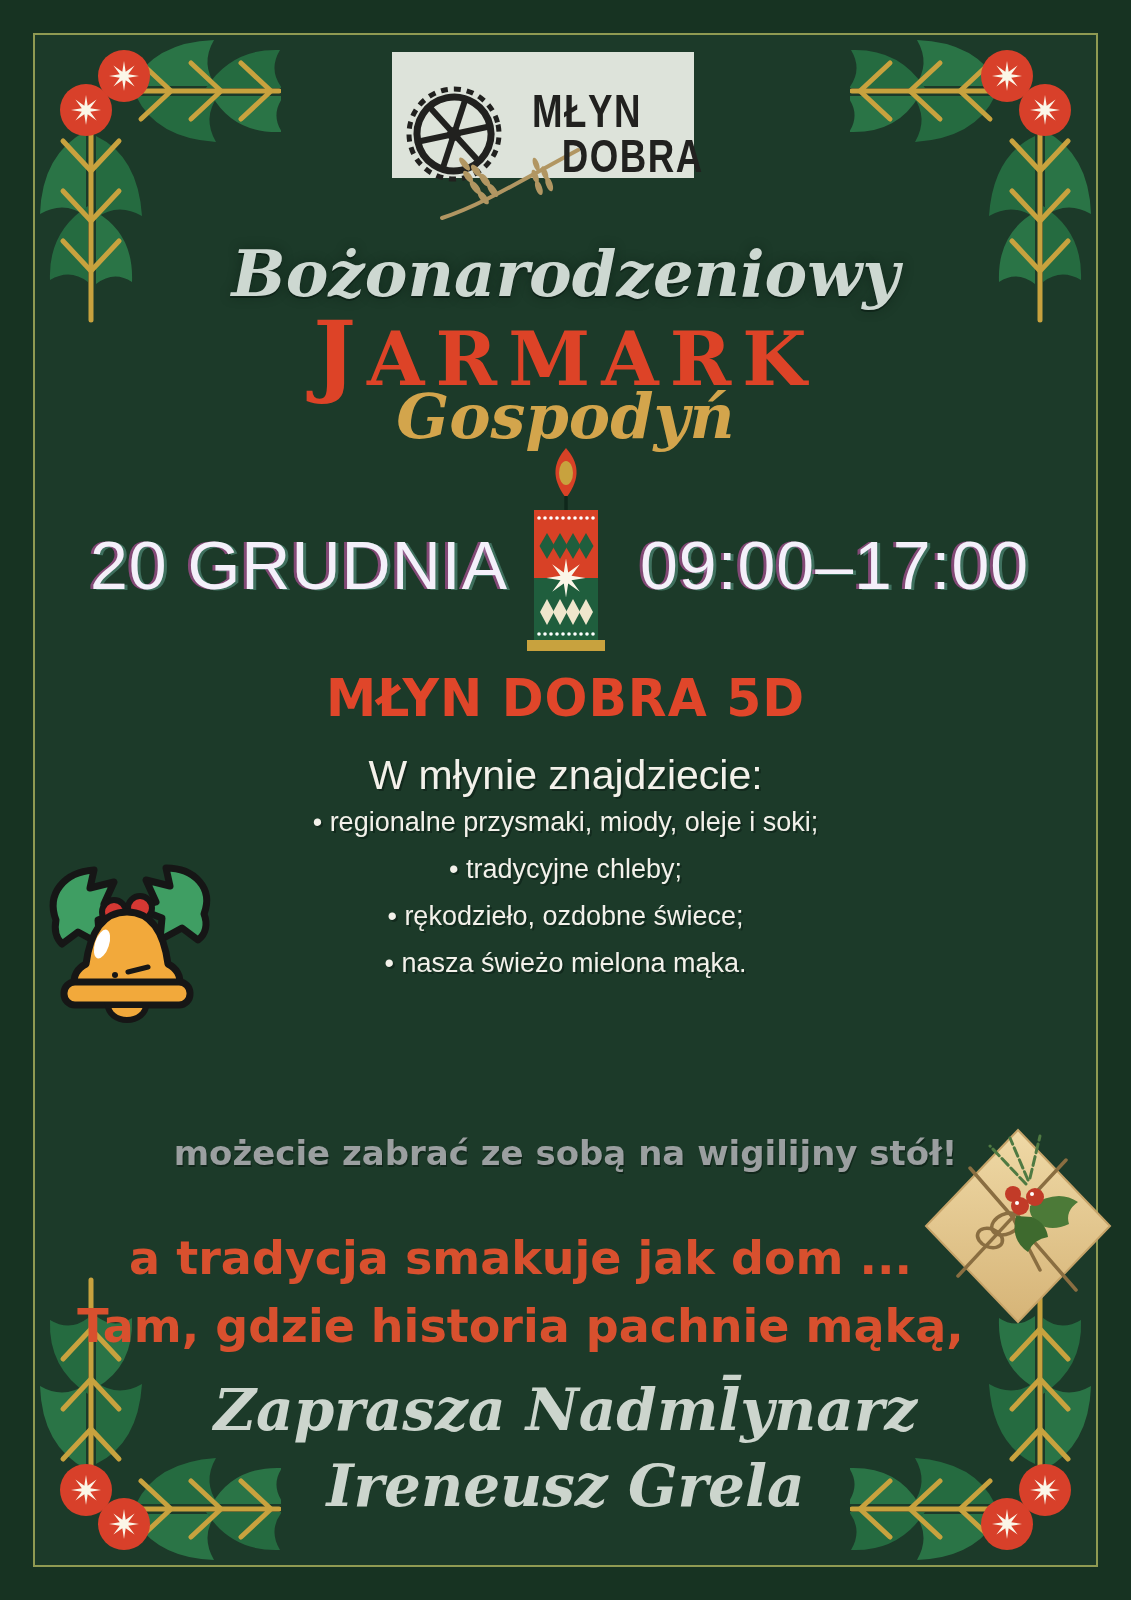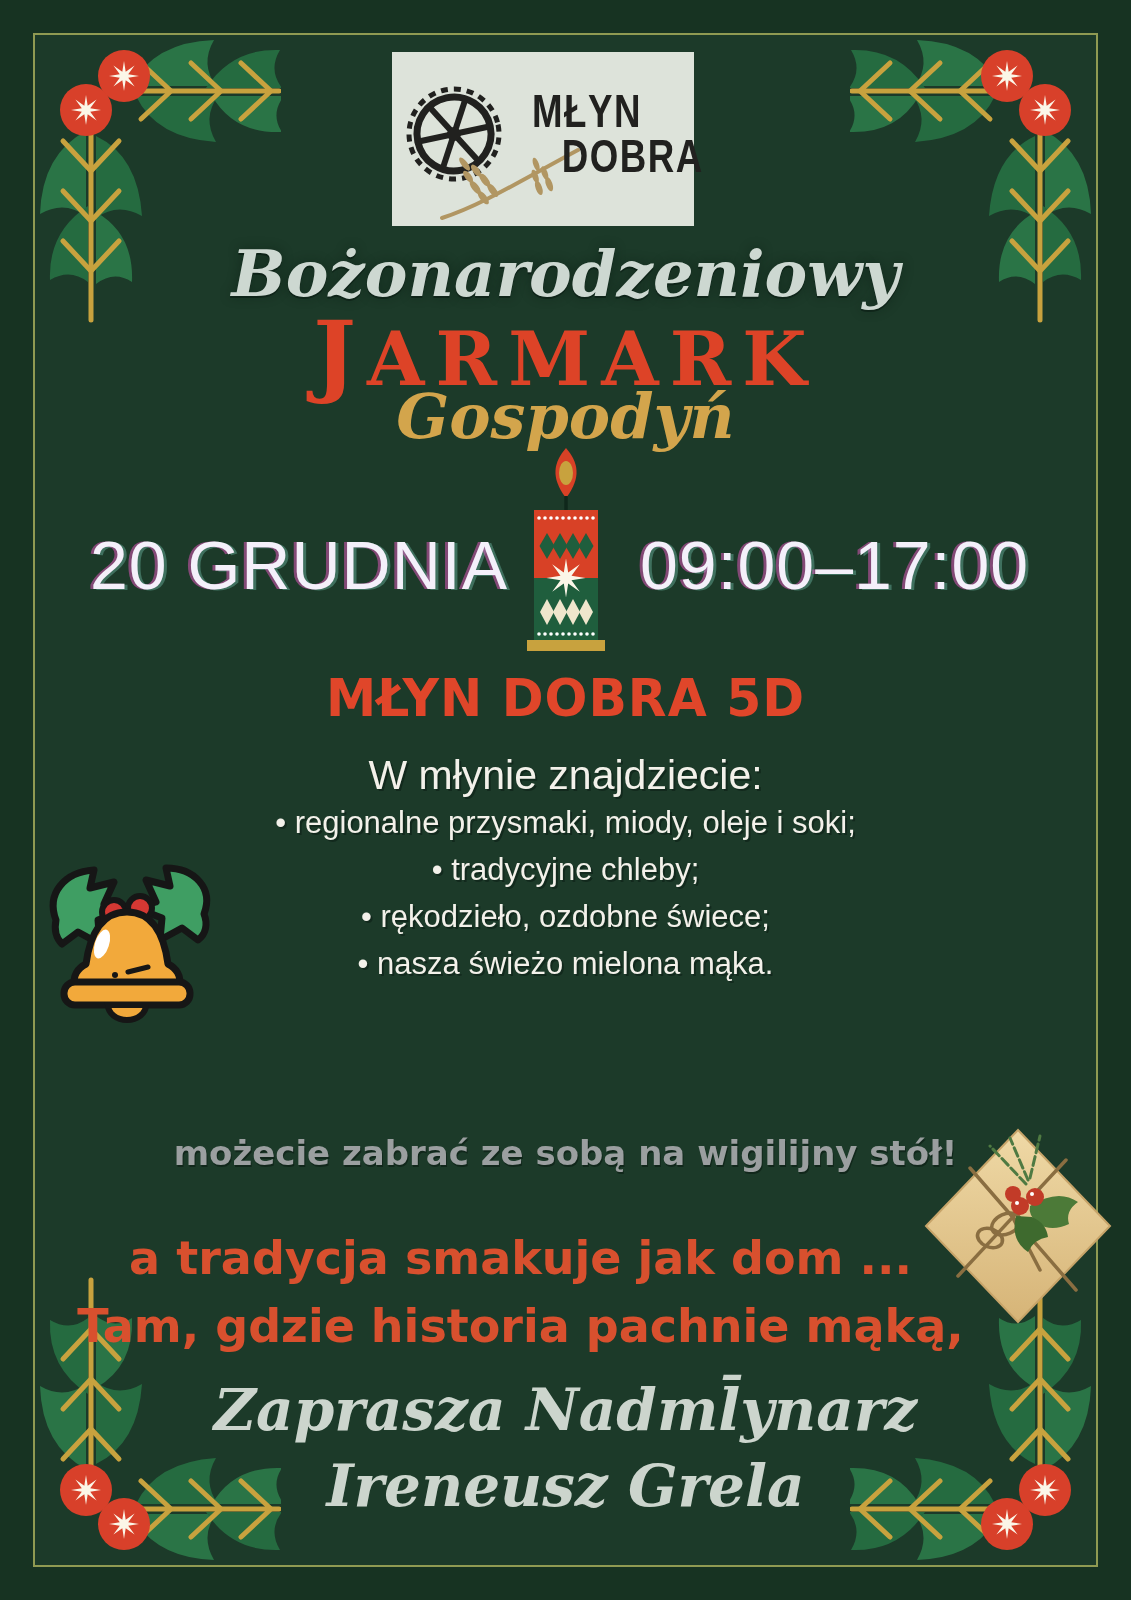--- a/index.html
+++ b/index.html
@@ -7,21 +7,21 @@
           font-family:"DejaVu Sans",sans-serif;}
   .outer-margin{position:absolute;inset:0;border:34px solid #173322;pointer-events:none;z-index:1;}
   .border-frame{position:absolute;inset:33px;border:2px solid #8f9a52;z-index:1;}
 
   .corner{position:absolute;width:245px;height:292px;z-index:2;}
   .corner.tl{top:36px;left:36px;}
   .corner.tr{top:36px;right:36px;transform:scaleX(-1);}
   .corner.bl{bottom:36px;left:36px;transform:scaleY(-1);}
   .corner.br{bottom:36px;right:36px;transform:scale(-1,-1);}
 
-  .logo-box{position:absolute;left:392px;top:52px;width:302px;height:174px;background:#dde3da;z-index:3;}
+  .logo-box{position:absolute;left:392px;top:52px;width:302px;height:126px;background:#dde3da;z-index:3;}
   .logo-wheel{position:absolute;left:6px;top:26px;width:112px;height:112px;}
   .logo-wheat{position:absolute;left:44px;top:76px;width:150px;height:96px;}
   .logo-text{position:absolute;left:140px;top:36px;color:#21211f;
              font-family:"Liberation Sans",sans-serif;font-weight:700;font-size:47px;
              letter-spacing:2px;line-height:.96;transform:scaleX(.78);transform-origin:left top;}
   .logo-text .l2{display:block;margin-left:38px;}
 
   .center-text{position:absolute;left:0;width:100%;text-align:center;z-index:4;}
   .title-script{top:236px;font:italic 700 64px "DejaVu Serif",serif;color:#cdd8d1;
                 text-shadow:0 2px 0 rgba(8,24,16,.55),0 0 12px rgba(8,24,16,.45);}
@@ -35,21 +35,21 @@
       text-shadow:-3px 0 0 rgba(233,88,196,.5),3px 1px 0 rgba(145,240,218,.3);}
   .date-text{left:40px;width:468px;text-align:right;}
   .time-text{left:640px;text-align:center;}
   .candle{position:absolute;left:521px;top:444px;width:90px;height:208px;z-index:4;}
 
   .venue{top:668px;font:700 52px "DejaVu Sans",sans-serif;color:#e0462a;letter-spacing:1px;
          transform:scaleX(.97);}
   .offer{top:752px;font-family:"Liberation Sans",sans-serif;font-weight:400;color:#f3f1ea;
          line-height:47px;text-shadow:2px 2px 0 rgba(5,18,12,.4);}
   .offer-heading{font-size:41px;font-family:"Liberation Sans",sans-serif;}
-  .offer-line{font-size:31px;}
+  .offer-line{font-size:27px;}
   .bell{position:absolute;left:36px;top:856px;width:182px;height:178px;z-index:5;}
 
   .info{top:1028px;font:700 34px "DejaVu Sans",sans-serif;color:#9b9fa0;line-height:50px;
         white-space:pre-wrap;text-shadow:1px 2px 0 rgba(5,18,12,.45);}
   .gift{position:absolute;left:918px;top:1118px;width:200px;height:212px;z-index:5;}
 
   .tagline{top:1224px;font:700 46px "DejaVu Sans",sans-serif;color:#d8502e;line-height:68px;
            padding-right:90px;box-sizing:border-box;}
   .signature{top:1372px;font:italic 700 58px "DejaVu Serif",serif;color:#ccd5cd;line-height:76px;}
 </style>

